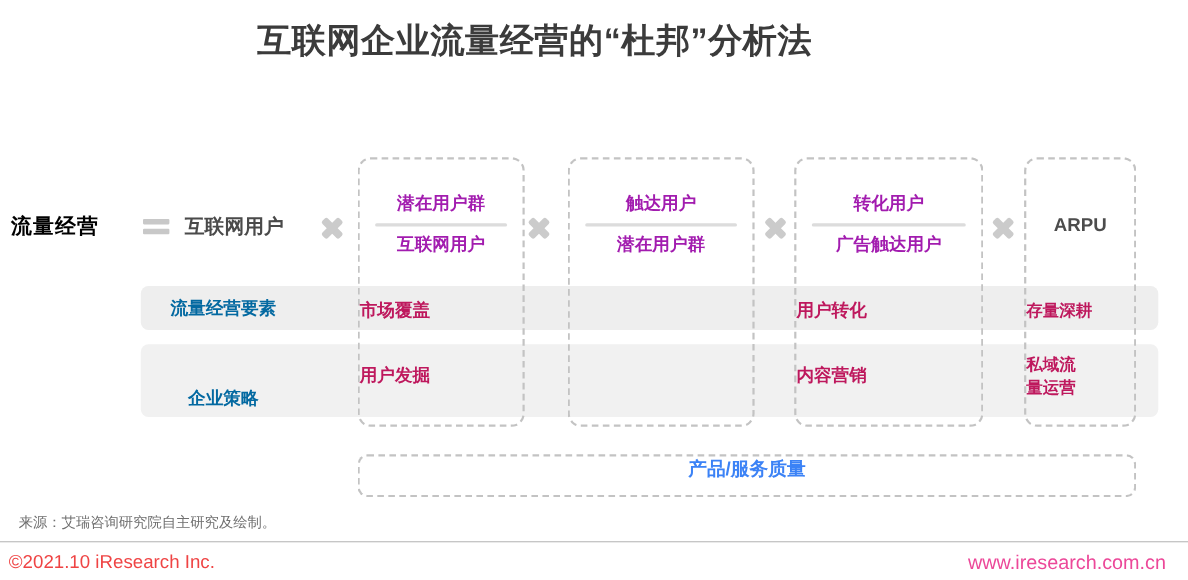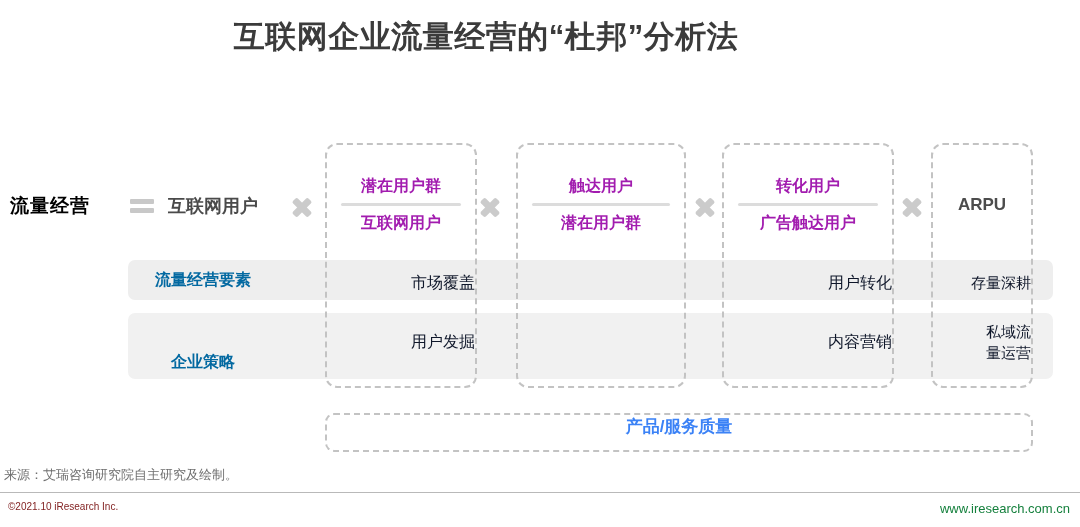--- a/index.html
+++ b/index.html
@@ -173,24 +173,24 @@
     font-size: 17px;
     font-weight: bold;
     color: #4c4c4c;
     white-space: nowrap;
   }
 
   
   .cell-elements, .cell-strategy {
     position: absolute;
     width: 100%;
-    text-align: right;
+    text-align: left;
     font-size: 16px;
-    font-weight: normal;
-    color: #0f172a;
+    font-weight: bold;
+    color: #be185d;
     line-height: 21px;
   }
   .cell-elements { top: 127px; }
   .cell-strategy { top: 186px; }
   #factor-col-3 .cell-elements { font-size: 15px; }
   #factor-col-3 .cell-strategy { font-size: 15px; top: 176px; }
   #factor-col-1 .cell-strategy { top: 176px; }
 
   
   #quality-bar {
@@ -206,48 +206,48 @@
     align-items: flex-start;
     justify-content: center;
     font-size: 17px;
     font-weight: bold;
     color: #3b82f6;
   }
 
   
   #source-note {
     position: absolute;
-    left: 4px;
+    left: 17px;
     top: 466px;
     font-size: 13px;
     color: #6f6f6f;
     white-space: nowrap;
   }
   #footer-rule {
     position: absolute;
     left: 0;
     top: 492px;
     width: 1080px;
     height: 1px;
     background: #b9b9b9;
   }
   #copyright {
     position: absolute;
     left: 8px;
     top: 501px;
-    font-size: 10px;
-    color: #7f1d1d;
+    font-size: 17px;
+    color: #ef4444;
     white-space: nowrap;
   }
   #website {
     position: absolute;
-    right: 10px;
+    right: 20px;
     top: 501px;
-    font-size: 13px;
-    color: #15803d;
+    font-size: 18px;
+    color: #ec4899;
     white-space: nowrap;
   }
 </style>
 </head>
 <body>
 
 <div id="chart-title">互联网企业流量经营的“杜邦”分析法</div>
 
 <div id="stage">
 

